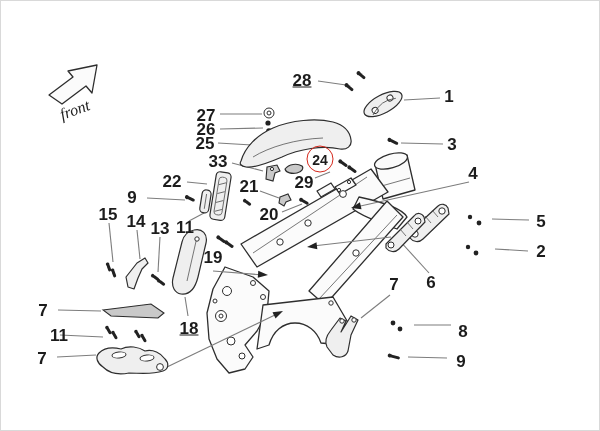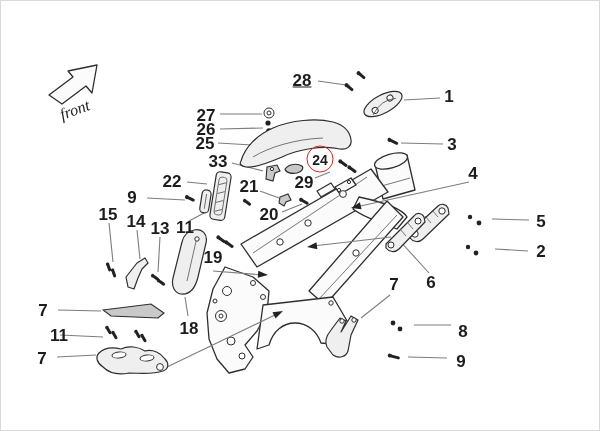--- a/index.html
+++ b/index.html
@@ -325,21 +325,21 @@
       <div class="callout" style="left: 462px; top: 330px;">8</div>
       <div class="callout" style="left: 460px; top: 360px;">9</div>
       <div class="callout" style="left: 41px; top: 357px;">7</div>
       <div class="callout" style="left: 58px; top: 334px; text-align: center;">11</div>
       <div class="callout" style="left: 42px; top: 309px;">7</div>
       <div class="callout" style="left: 159px; top: 227px; text-align: center;">13</div>
       <div class="callout" style="left: 135px; top: 220px; text-align: center;">14</div>
       <div class="callout" style="left: 107px; top: 213px;">15</div>
       <div class="callout" style="left: 131px; top: 196px;">9</div>
       <div class="callout" style="left: 184px; top: 226px;">11</div>
-      <div class="callout" style="left: 188px; top: 327px;">18</div>
+      <div class="callout" style="left: 188px; top: 327px; text-decoration: underline;">18</div>
       <div class="callout" style="left: 212px; top: 256px; text-align: right;">19</div>
       <div class="callout" style="left: 268px; top: 213px;">20</div>
       <div class="callout" style="left: 248px; top: 185px;">21</div>
       <div class="callout" style="left: 171px; top: 180px;">22</div>
       <div class="callout" style="left: 217px; top: 160px;">33</div>
       <div class="callout highlight" style="border-color: rgb(213, 40, 28); left: 319px; top: 158px;">24</div>
       <div class="callout" style="left: 204px; top: 142px;">25</div>
       <div class="callout" style="left: 205px; top: 128px;">26</div>
       <div class="callout" style="left: 205px; top: 114px;">27</div>
       <div class="callout" style="left: 301px; top: 79px; text-decoration: underline;">28</div>

